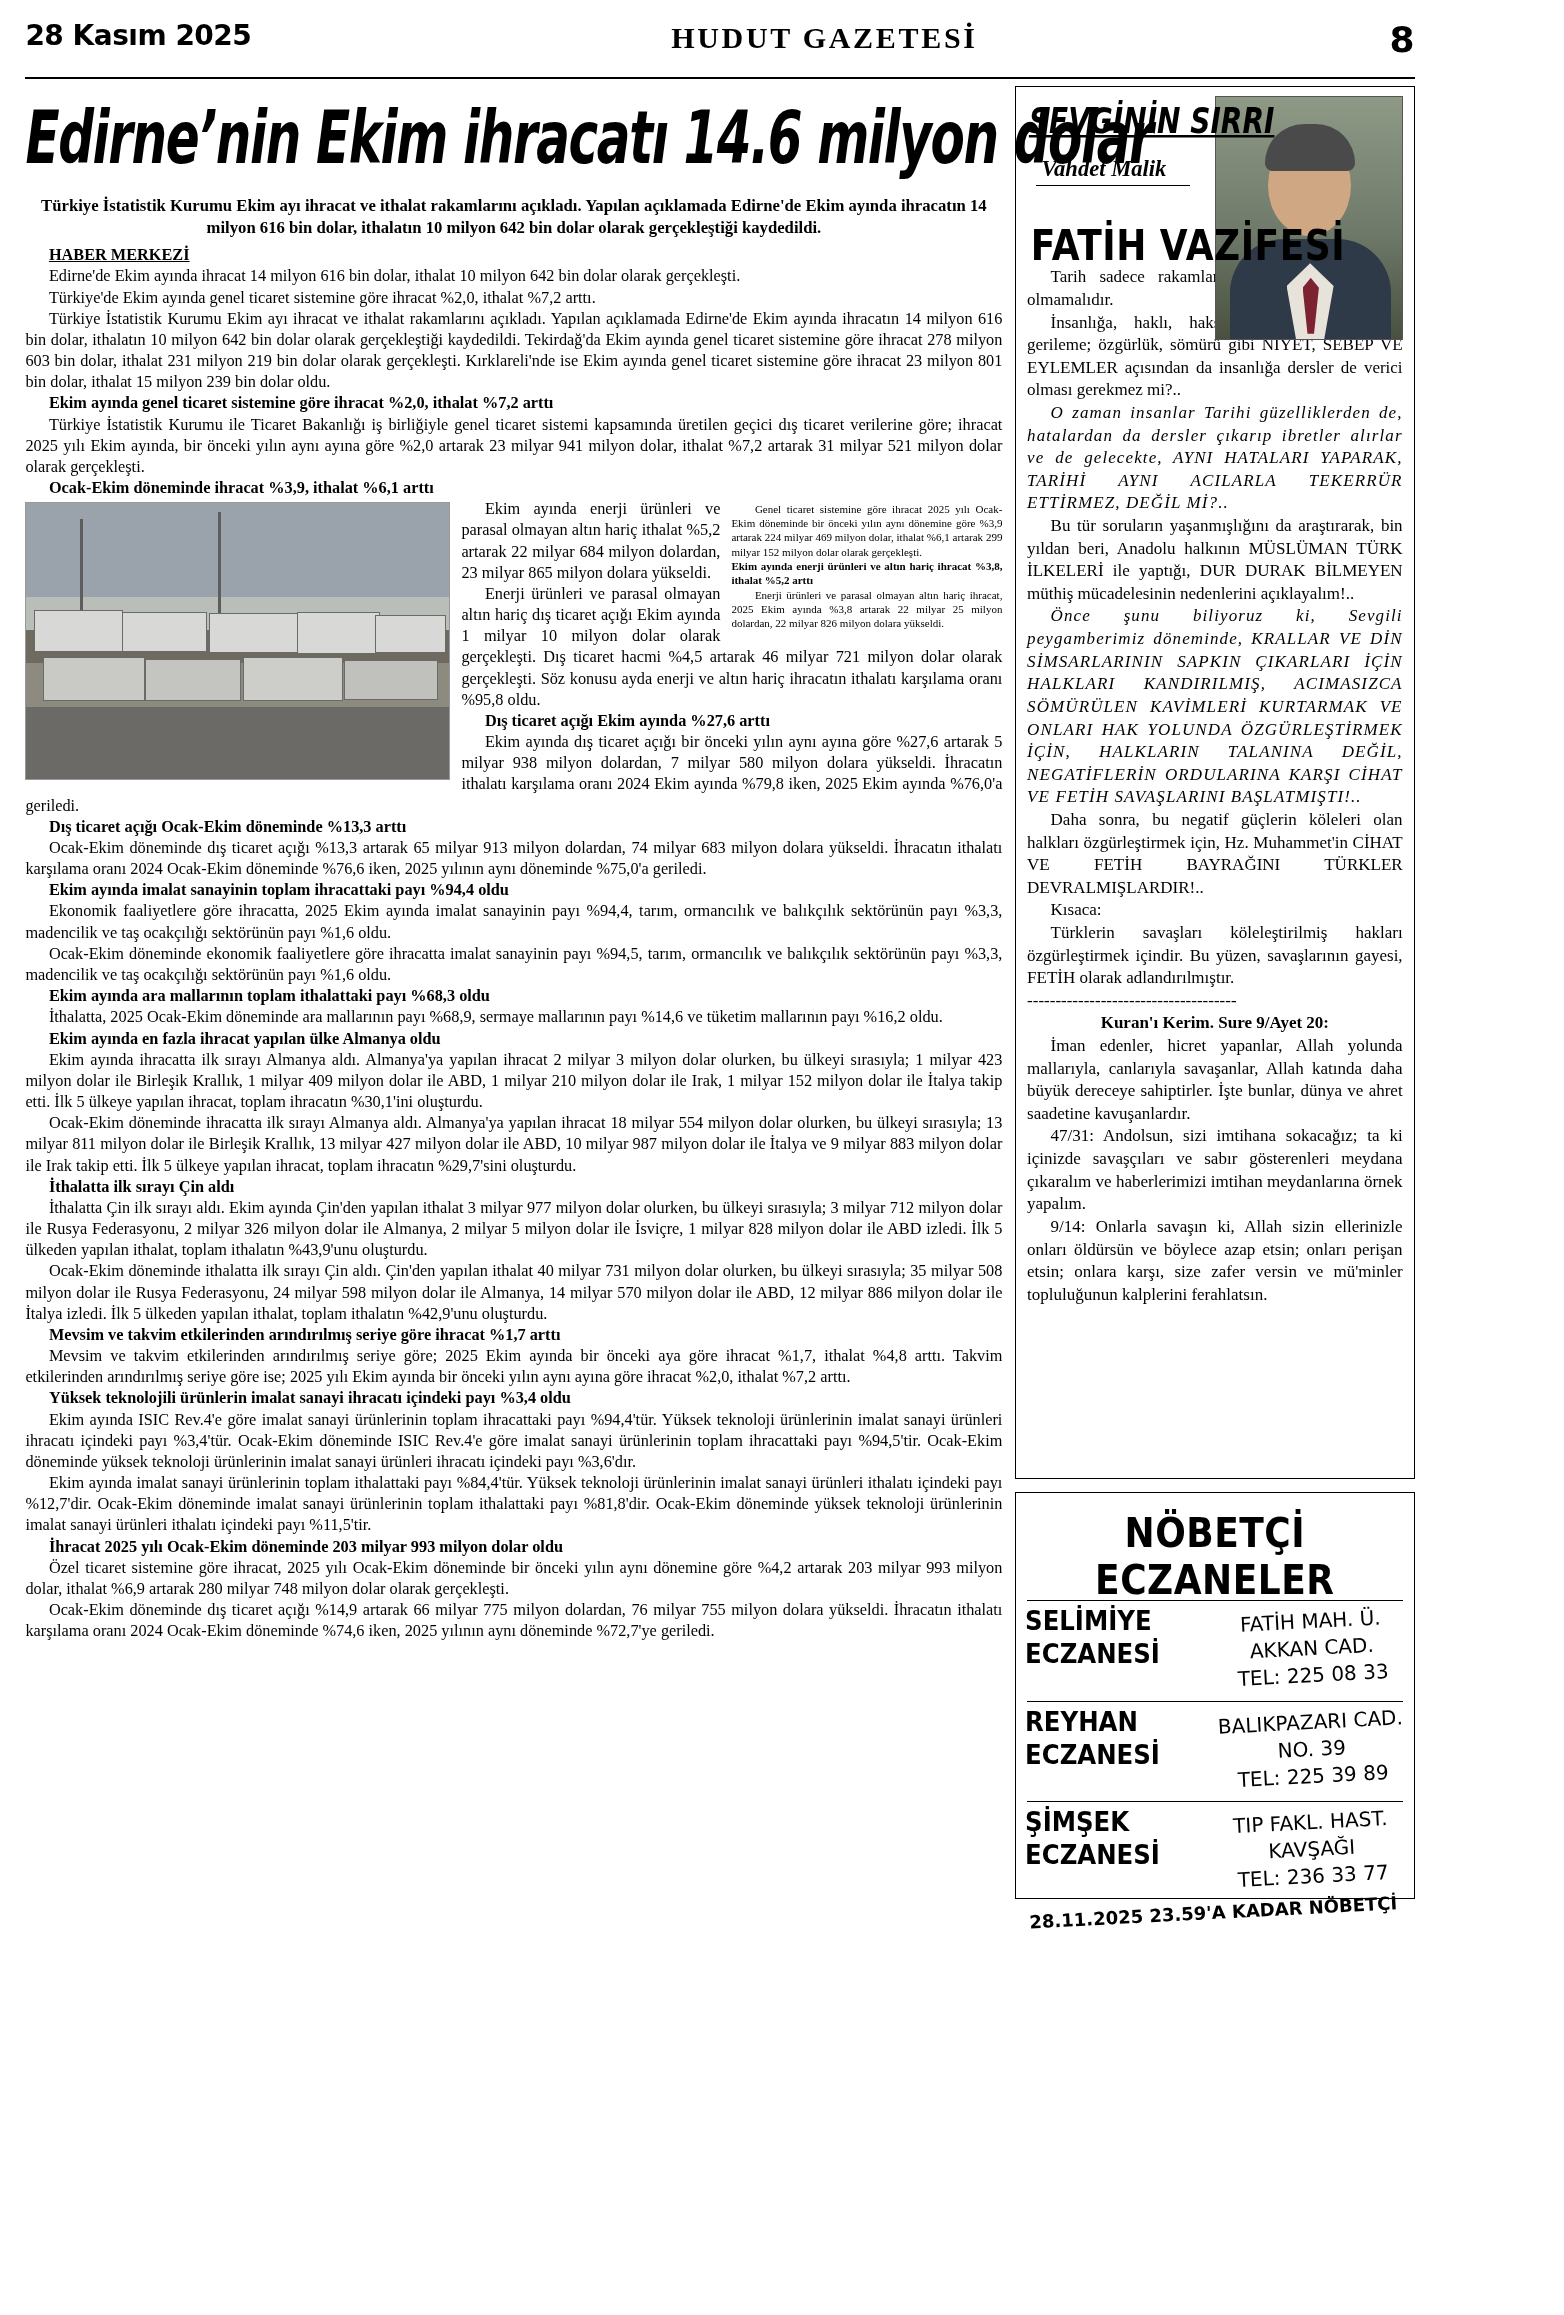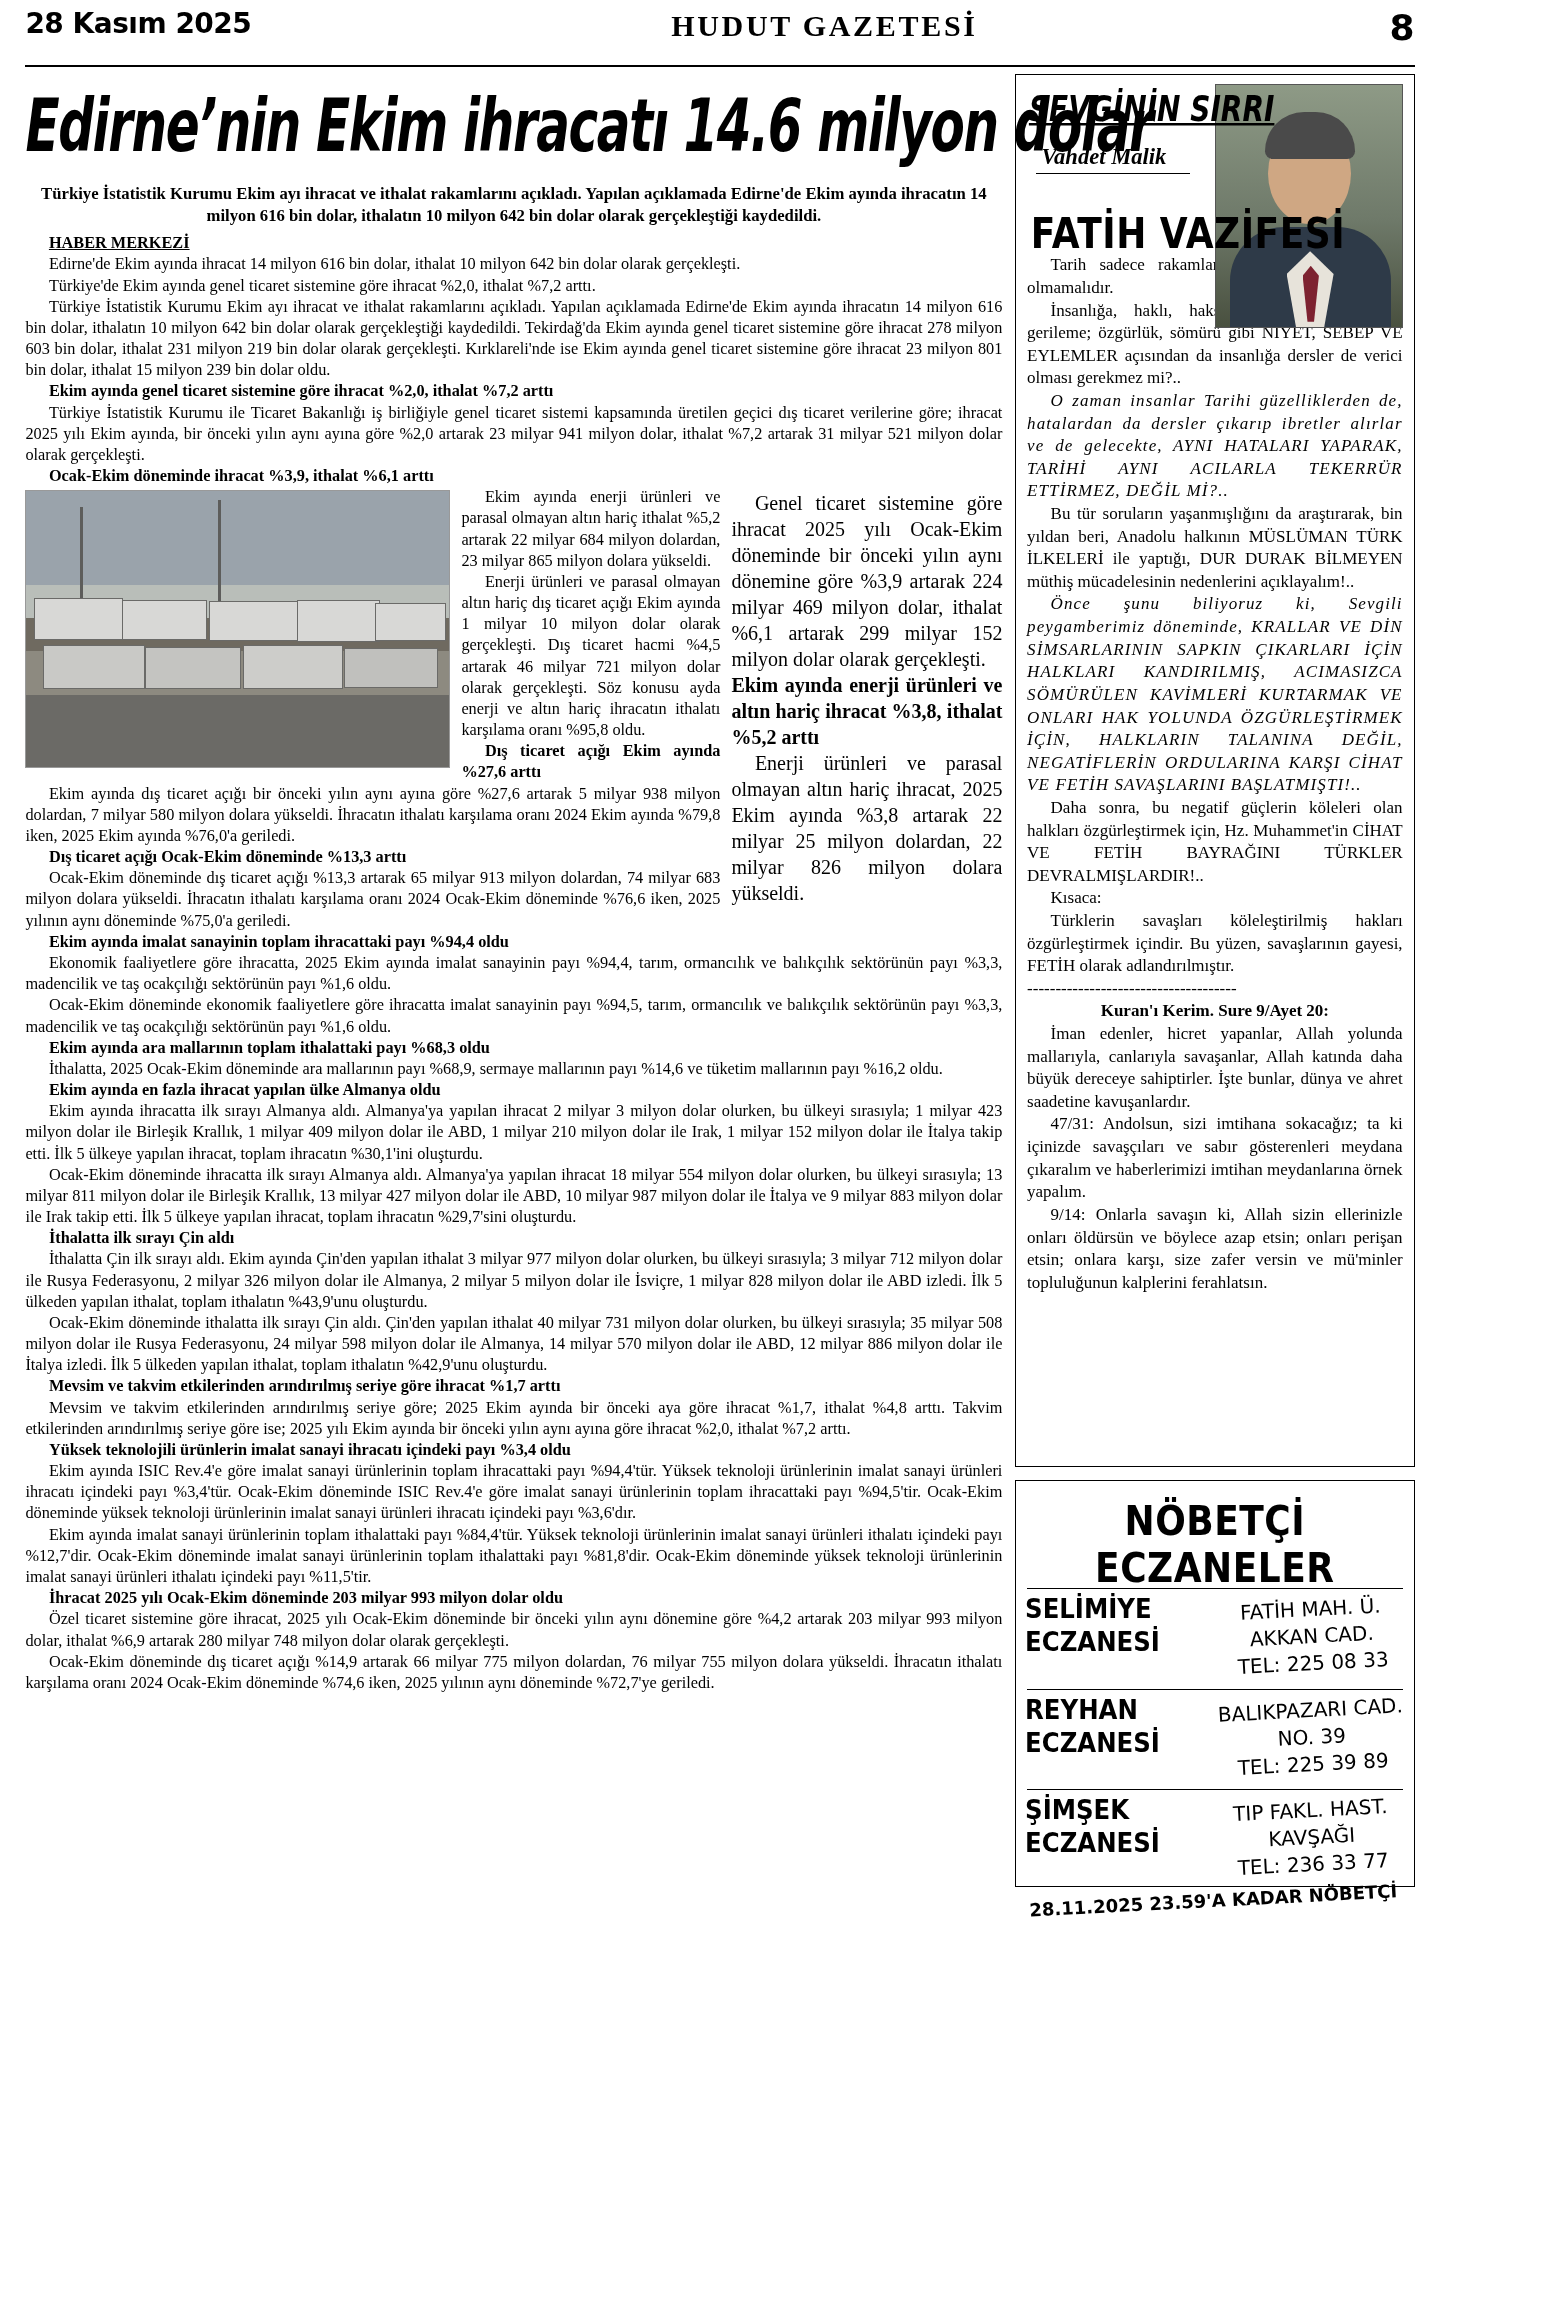--- a/index.html
+++ b/index.html
@@ -13,21 +13,21 @@
     font-family: "Liberation Serif", serif;
     color: #000;
     position: relative;
     overflow: hidden;
   }
   .page {
     position: relative;
     width: 1440px;
     height: 2316px;
     box-sizing: border-box;
-    padding: 0 20px;
+    padding: 12px 20px;
   }
 
   
   .masthead {
     position: relative;
     height: 56px;
     display: flex;
     align-items: flex-start;
     justify-content: space-between;
     padding: 7.2px 5.4px 0 5.4px;
@@ -137,21 +137,21 @@
   .photo .pole {
     position: absolute;
     width: 2.7px;
     background: #5d5d5b;
   }
 
   .sidebox {
     float: right;
     width: 271px;
     margin: 3.6px 0 5.4px 11px;
-    font-size: 20px;
+    font-size: 11px;
     line-height: 1.30;
     text-align: justify;
   }
   .sidebox p { margin: 0; text-indent: 23.5px; }
   .sidebox .subhead { text-indent: 0; }
 
   
   .colbox {
     border: 1.8px solid #000;
     box-sizing: border-box;

